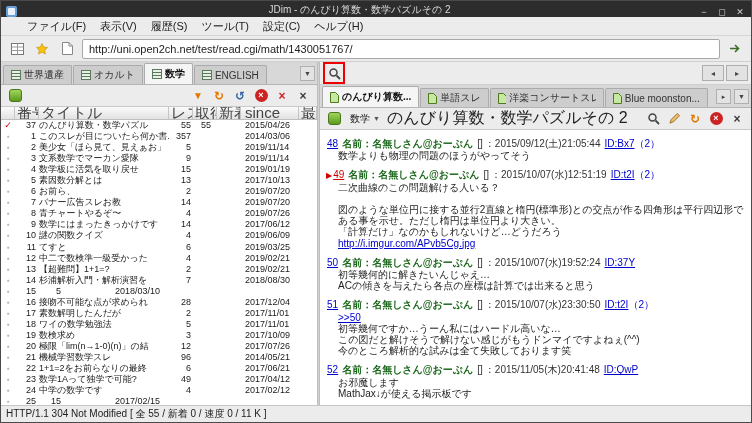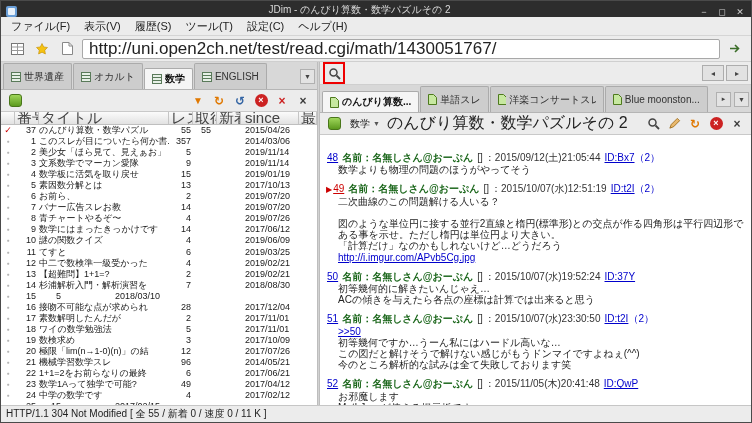--- a/index.html
+++ b/index.html
@@ -8,33 +8,33 @@
   .window { width:752px; height:423px; display:flex; flex-direction:column; border:1px solid #4a4a4a; background:#ececec; }
 
   
   .titlebar { flex:0 0 16px; background:#2d2d2d; color:#d9d9d9; display:flex; align-items:flex-end; padding:0 5px; font-size:10px; }
   .titlebar .title { flex:1; text-align:center; white-space:nowrap; overflow:hidden; }
   .win-controls { display:flex; gap:6px; }
   .win-btn { width:12px; text-align:center; cursor:default; font-size:9px; color:#cfcfcf; }
   .app-icon { display:inline-flex; margin-right:4px; }
 
   
-  .menubar { flex:0 0 19px; display:flex; align-items:center; background:#ececec; border-bottom:1px solid #d5d5d5; padding:0 3px; }
+  .menubar { flex:0 0 19px; display:flex; align-items:center; background:#ececec; border-bottom:1px solid #d5d5d5; padding:0 19px; }
   .menu-item { padding:1px 7px; white-space:nowrap; }
 
   
   .toolbar { flex:0 0 26px; display:flex; align-items:center; gap:5px; padding:0 6px; background:#ececec; border-bottom:1px solid #cfcfcf; }
   .tb-btn { width:20px; height:20px; display:inline-flex; align-items:center; justify-content:center; border-radius:2px; }
-  .urlbar { flex:1; height:20px; border:1px solid #a8a8a8; border-radius:2px; background:#fff; font-size:17px; padding:0 6px; font-family:"Liberation Sans","DejaVu Sans",sans-serif; color:#222; }
+  .urlbar { flex:1; height:20px; border:1px solid #a8a8a8; border-radius:2px; background:#fff; font-size:11px; padding:0 6px; font-family:"Liberation Sans","DejaVu Sans",sans-serif; color:#222; }
 
   .main { flex:1; display:flex; min-height:0; }
 
   
   .tabbar { flex:0 0 22px; display:flex; align-items:flex-end; gap:1px; background:#d8d8d8; border-bottom:1px solid #b5b5b5; padding:1px 2px 0 2px; }
-  .tab { display:inline-flex; align-items:center; gap:3px; height:26px; max-width:114px; padding:0 7px; background:#cdcdcd; border:1px solid #ababab; border-bottom:none; border-radius:2px 2px 0 0; font-size:10px; color:#333; white-space:nowrap; overflow:hidden; }
+  .tab { display:inline-flex; align-items:center; gap:3px; height:19px; max-width:114px; padding:0 7px; background:#cdcdcd; border:1px solid #ababab; border-bottom:none; border-radius:2px 2px 0 0; font-size:10px; color:#333; white-space:nowrap; overflow:hidden; }
   .tab.active { background:#f5f5f5; height:21px; font-weight:bold; color:#111; }
   .tab-label { overflow:hidden; white-space:nowrap; }
   .tab-ctl { margin-left:auto; align-self:center; width:15px; height:15px; border:1px solid #b0b0b0; background:#e3e3e3; display:inline-flex; align-items:center; justify-content:center; font-size:7px; color:#444; }
   .tab-ctl + .tab-ctl { margin-left:2px; }
 
   
   .pane-toolbar { flex:0 0 22px; display:flex; align-items:center; gap:3px; padding:0 5px; background:#ececec; border-bottom:1px solid #c9c9c9; }
   .icon-btn { width:18px; height:18px; display:inline-flex; align-items:center; justify-content:center; font-size:12px; line-height:1; }
   .spacer { flex:1; }
   .green-sq { width:13px; height:13px; border-radius:3px; background:linear-gradient(#9fd65a,#5c9a1e); border:1px solid #49761a; }
@@ -65,21 +65,21 @@
   
   .thread-pane { flex:1; display:flex; flex-direction:column; min-width:0; min-height:0; background:#ececec; }
   .pane-top-toolbar { flex:0 0 20px; display:flex; align-items:center; padding:0 3px; background:#ececec; border-bottom:1px solid #cfcfcf; }
   .ann-box { display:inline-flex; border:2px solid #ee0000; }
   .nav-btn { width:22px; height:16px; border:1px solid #adadad; background:#e2e2e2; display:inline-flex; align-items:center; justify-content:center; font-size:8px; color:#444; margin-left:2px; }
   .board-select { display:inline-flex; align-items:center; gap:3px; padding:1px 4px; font-size:10px; color:#222; }
   .board-select .caret { font-size:7px; color:#555; }
   .thread-title { font-size:16px; color:#222; white-space:nowrap; overflow:hidden; }
 
   
-  .post-list { flex:1; background:#fff; overflow:hidden; padding:17px 6px; font-size:10px; line-height:11.2px; word-break:break-all; }
+  .post-list { flex:1; background:#fff; overflow:hidden; padding:8px 6px; font-size:10px; line-height:11.2px; word-break:break-all; }
   .post { margin-bottom:8px; }
   .post-header { white-space:nowrap; overflow:hidden; }
   .post-marker { color:#cc0000; font-size:8px; margin-right:1px; }
   .post-num { color:#0000cc; text-decoration:underline; margin-right:4px; }
   .post-num.marked { color:#cc0000; }
   .post-name-label, .post-name { font-weight:bold; color:#1a661a; }
   .post-name { margin-right:4px; }
   .post-mail { color:#333; margin-right:2px; }
   .post-date { color:#333; }
   .post-id { color:#0000cc; text-decoration:underline; margin-left:4px; }

